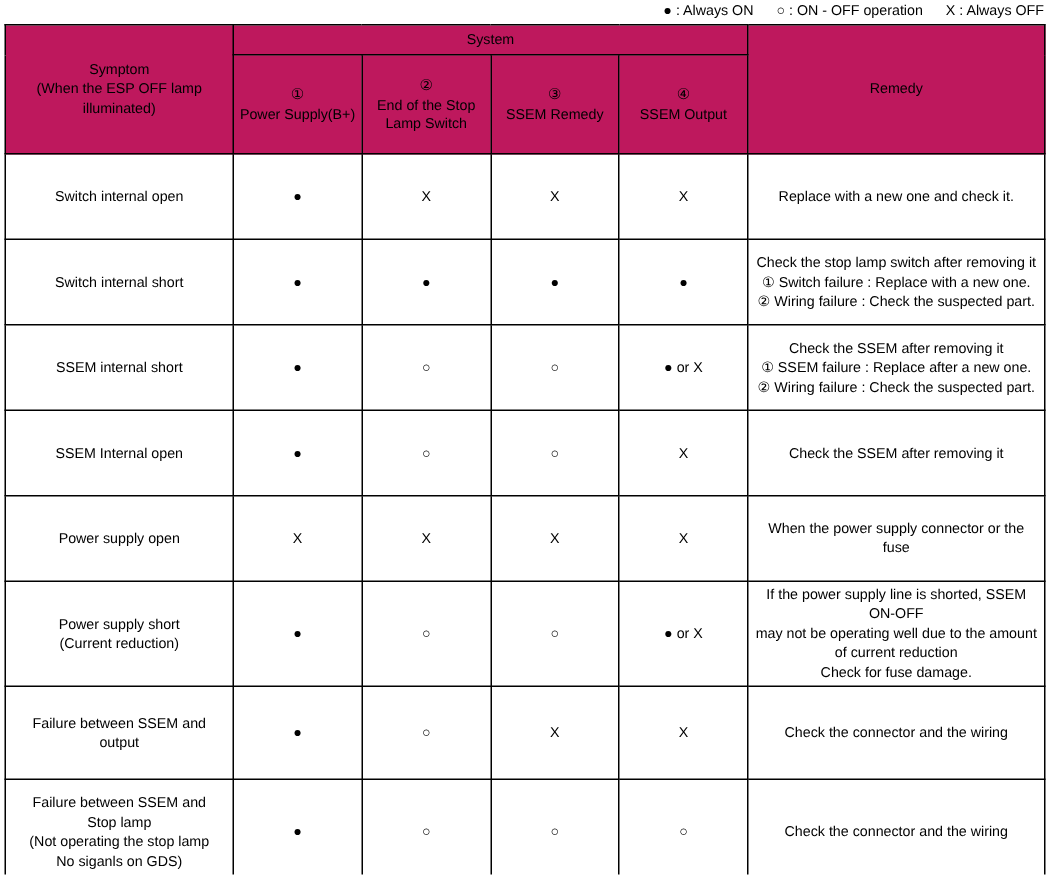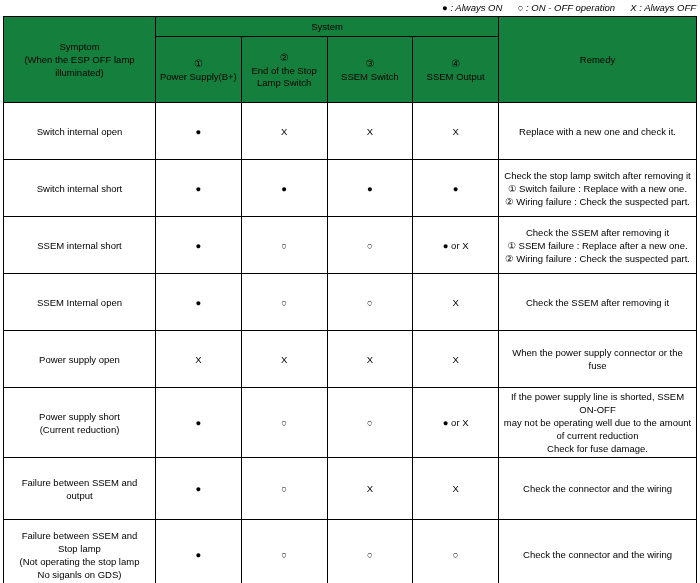--- a/index.html
+++ b/index.html
@@ -20,21 +20,20 @@
     height: 583px;
     box-sizing: border-box;
   }
   .legend {
     position: absolute;
     top: 2px;
     right: 4px;
     font-size: 9.5px;
     line-height: 12px;
     white-space: nowrap;
-    font-style: italic;
   }
   .legend .sym {
     font-size: 9.5px;
   }
   .legend .sep {
     display: inline-block;
     width: 10px;
   }
   table.diag {
     position: absolute;
@@ -48,21 +47,21 @@
     border: 1px solid #000000;
     text-align: center;
     vertical-align: middle;
     font-size: 9.5px;
     line-height: 13px;
     padding: 2px 3px;
     box-sizing: border-box;
   }
   table.diag th {
     font-weight: normal;
-    background: #15803d;
+    background: #be185d;
   }
   .hdr-symptom {
     width: 152px;
     height: 86px;
   }
   .hdr-system {
     height: 20px;
   }
   .hdr-remedy {
     width: 198px;
@@ -138,21 +137,21 @@
           <span class="circled">①</span>
           <span class="sub-label nowrap">Power Supply(B+)</span>
         </th>
         <th class="col-sub wide">
           <span class="circled">②</span>
           <span class="sub-label">End of the Stop</span>
           <span class="sub-label">Lamp Switch</span>
         </th>
         <th class="col-sub">
           <span class="circled">③</span>
-          <span class="sub-label">SSEM Switch</span>
+          <span class="sub-label">SSEM Remedy</span>
         </th>
         <th class="col-sub">
           <span class="circled">④</span>
           <span class="sub-label">SSEM Output</span>
         </th>
       </tr>
     </thead>
     <tbody>
 
       <tr class="r-h57">

